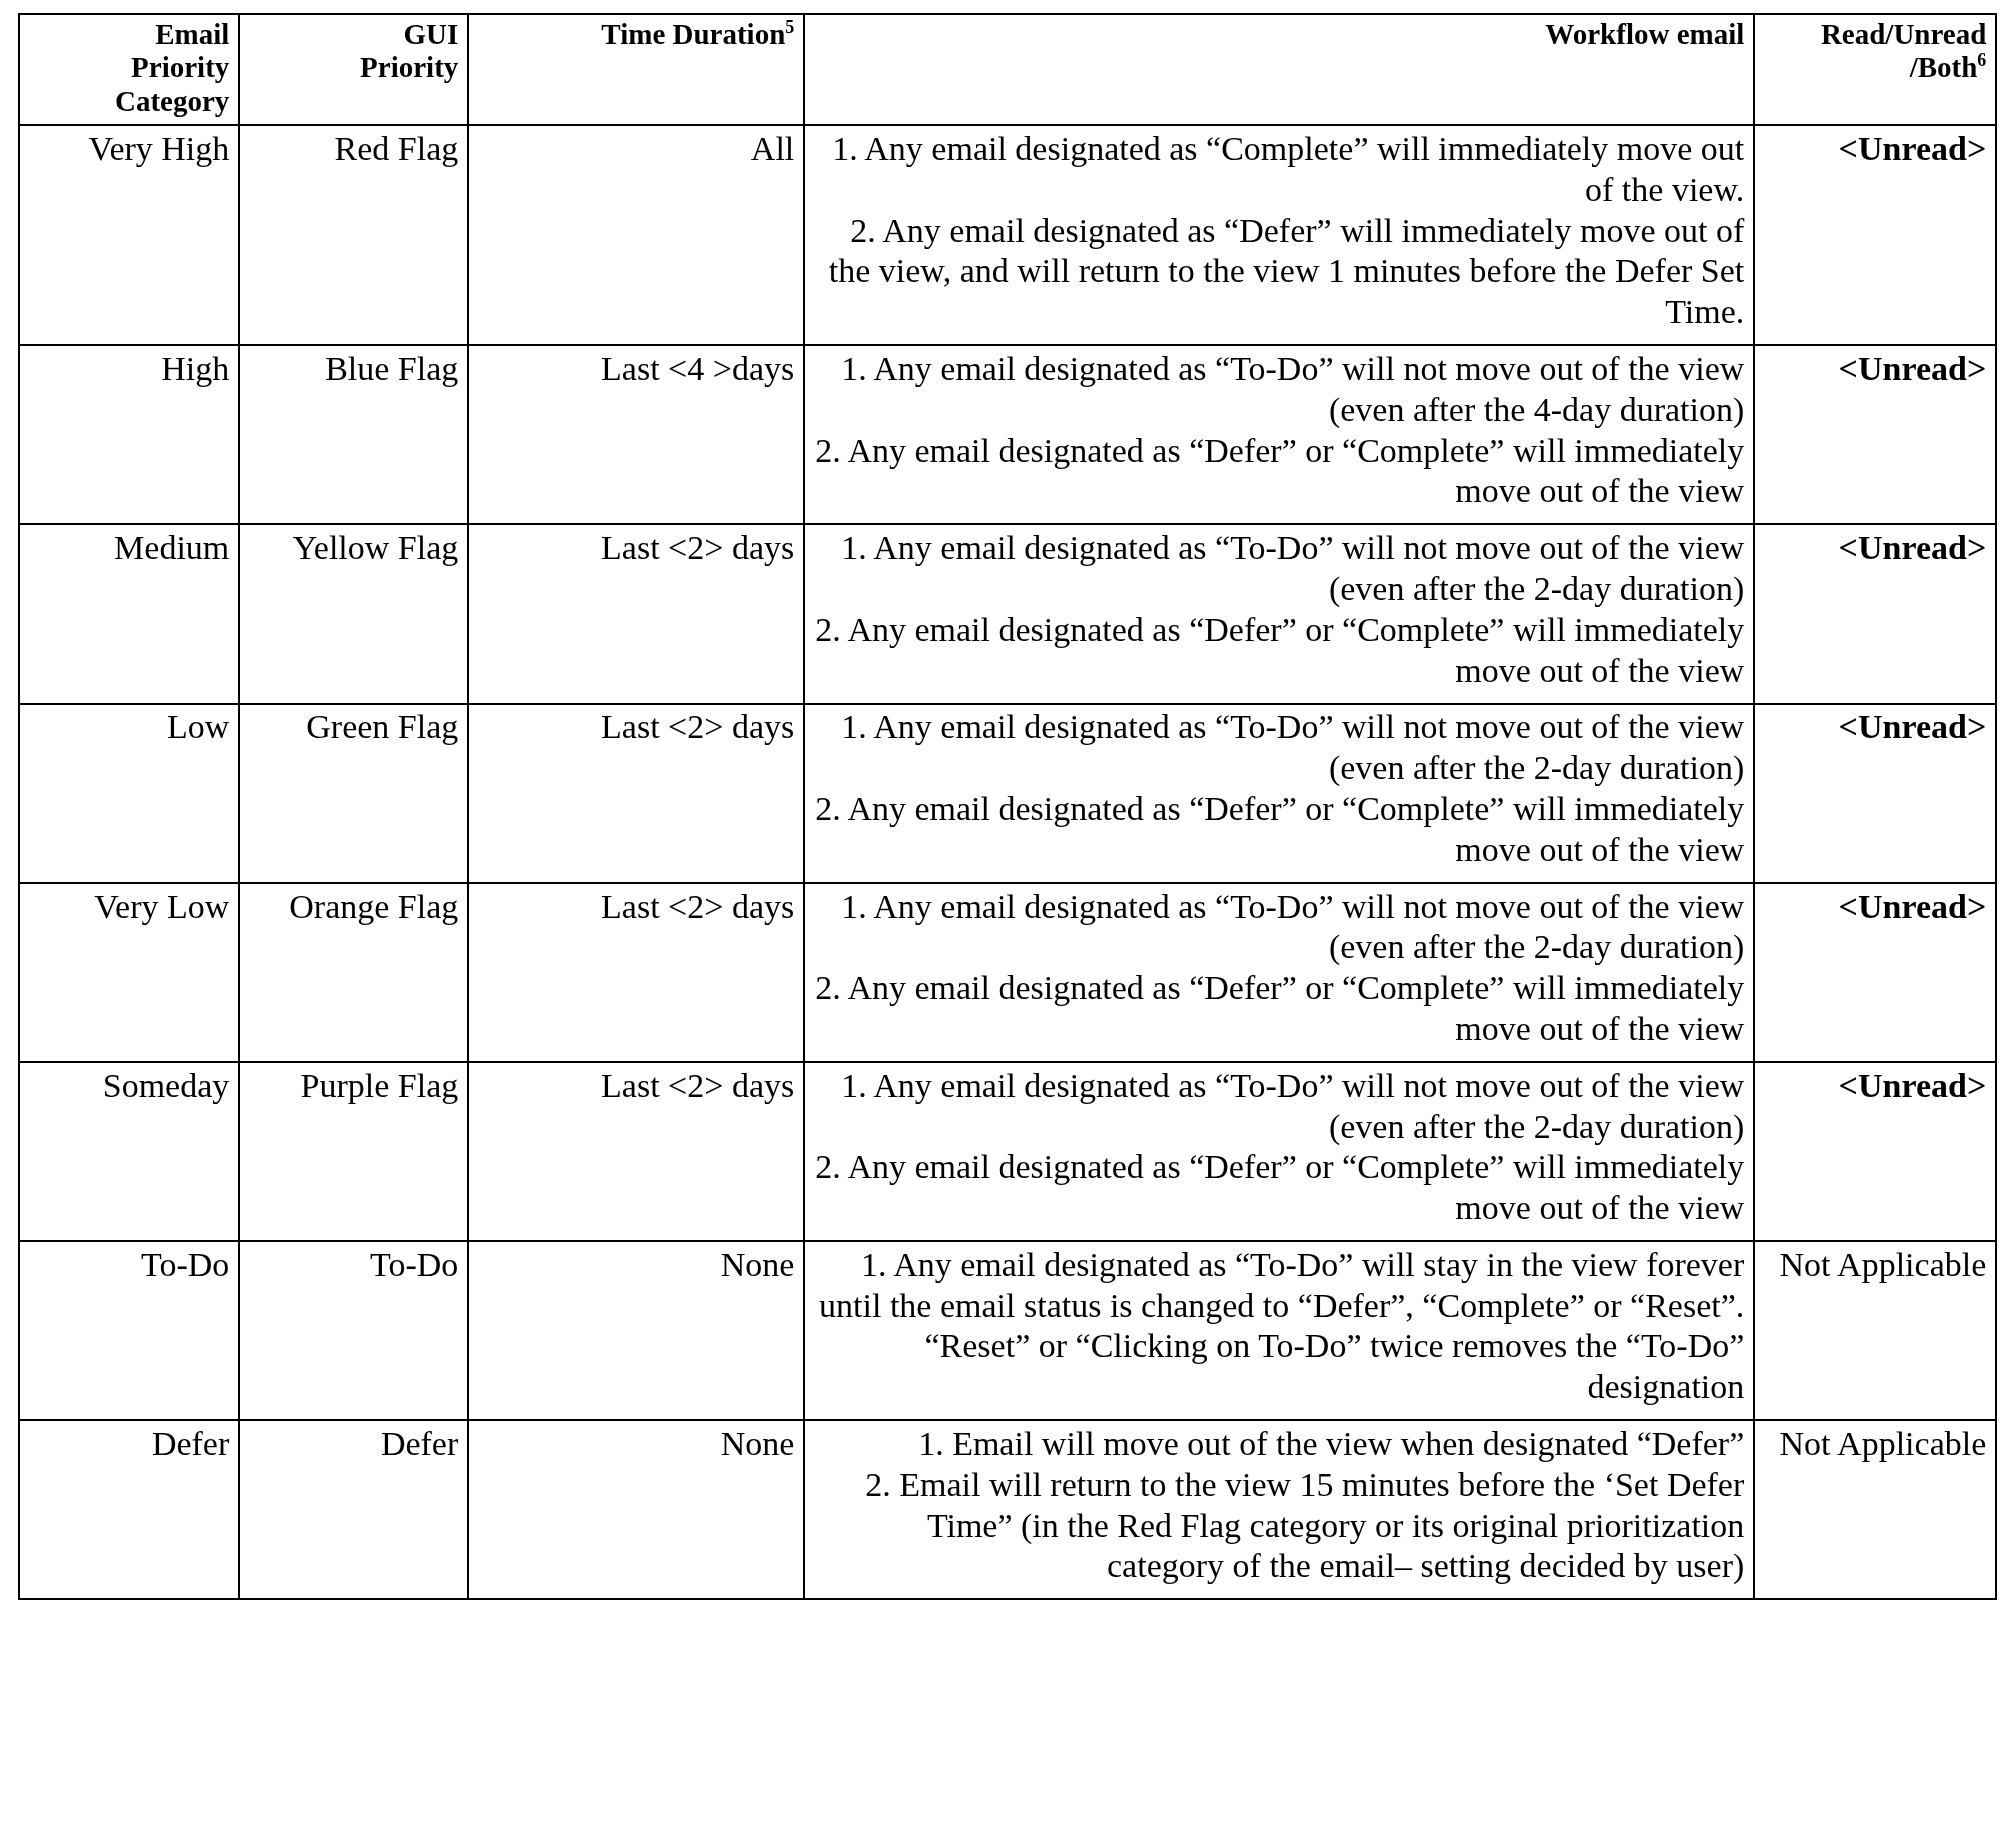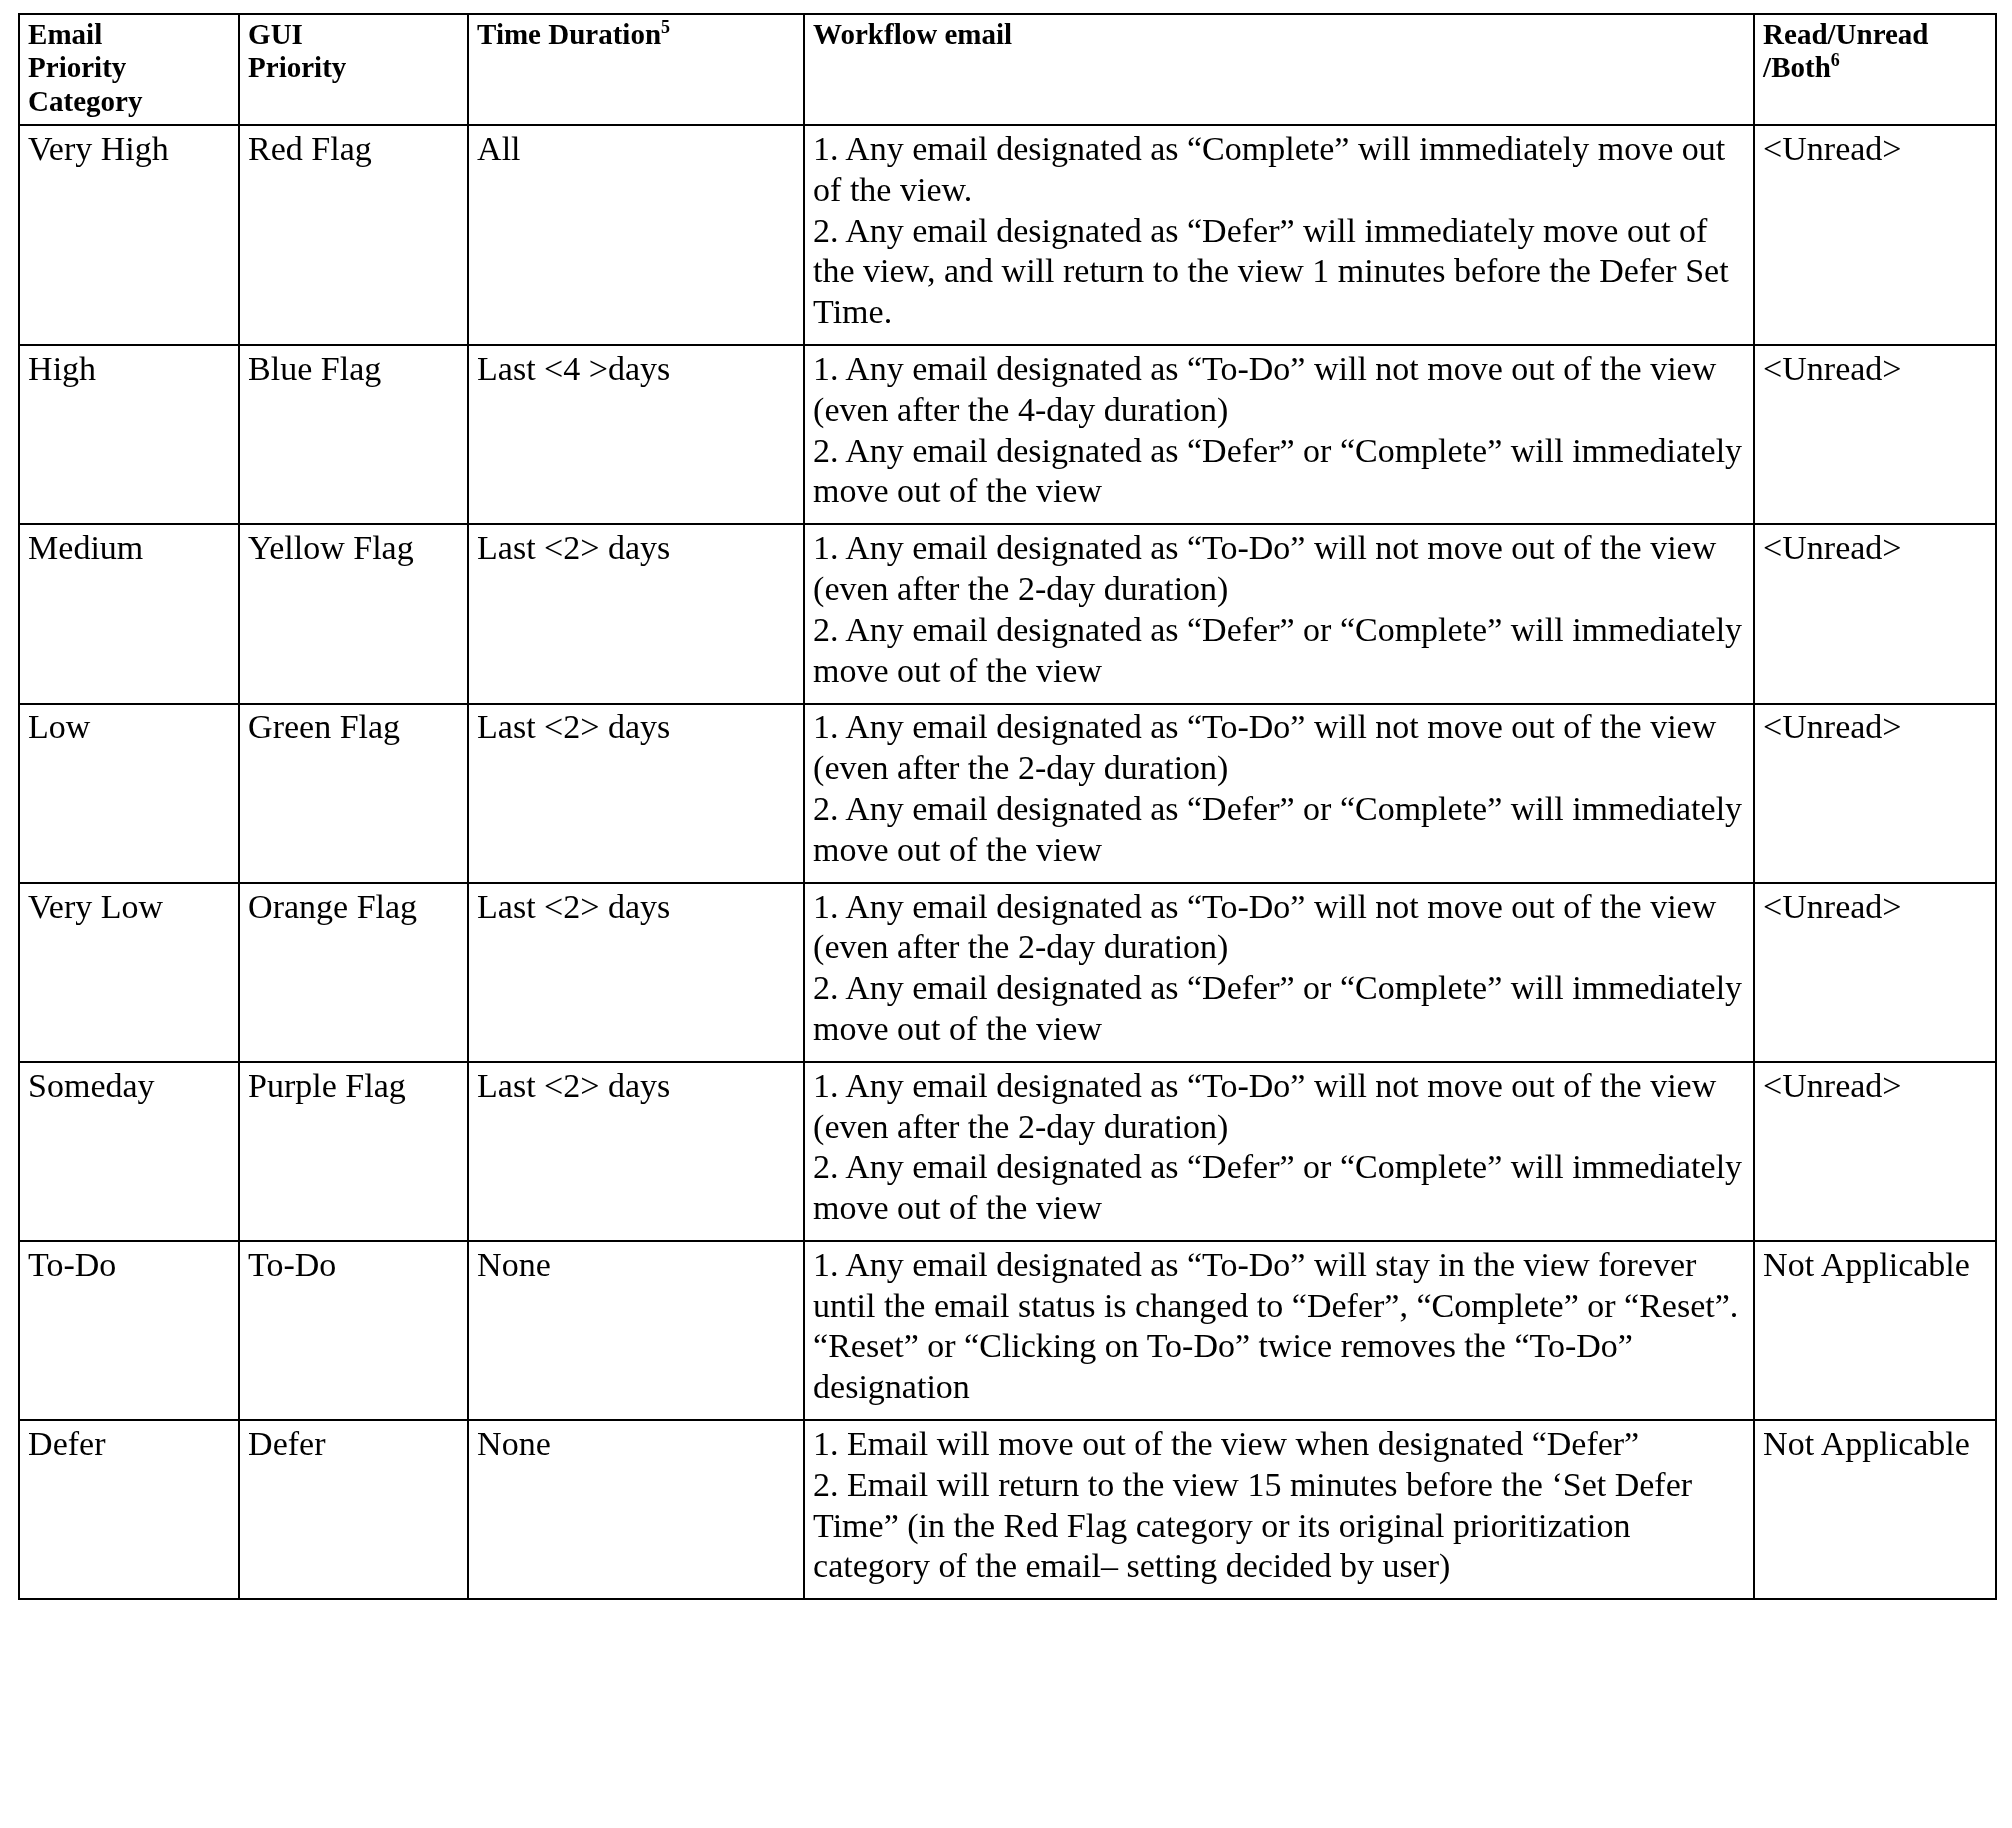--- a/index.html
+++ b/index.html
@@ -19,21 +19,21 @@
   }
   table.priority-table {
     border-collapse: collapse;
     table-layout: fixed;
     width: 1977px;
   }
   table.priority-table th,
   table.priority-table td {
     border: 2.8px solid #000000;
     vertical-align: top;
-    text-align: left;
+    text-align: right;
     padding: 2.8px 8.4px 11.2px 8.4px;
     overflow: hidden;
   }
   table.priority-table th {
     font-weight: bold;
     font-size: 29px;
     line-height: 1.16;
     padding-bottom: 5.6px;
   }
   table.priority-table td {
@@ -42,21 +42,21 @@
   }
   td[data-cell="rules"] div {
     margin: 0;
     font-family: Liberation Serif, serif;
   }
   sup {
     font-size: 0.62em;
     line-height: 0;
   }
   .unread-bold {
-    font-weight: normal;
+    font-weight: bold;
   }
 </style>
 </head>
 <body>
 
 <div class="page">
   <table class="priority-table">
     <colgroup>
       <col style="width:220px">
       <col style="width:229px">

